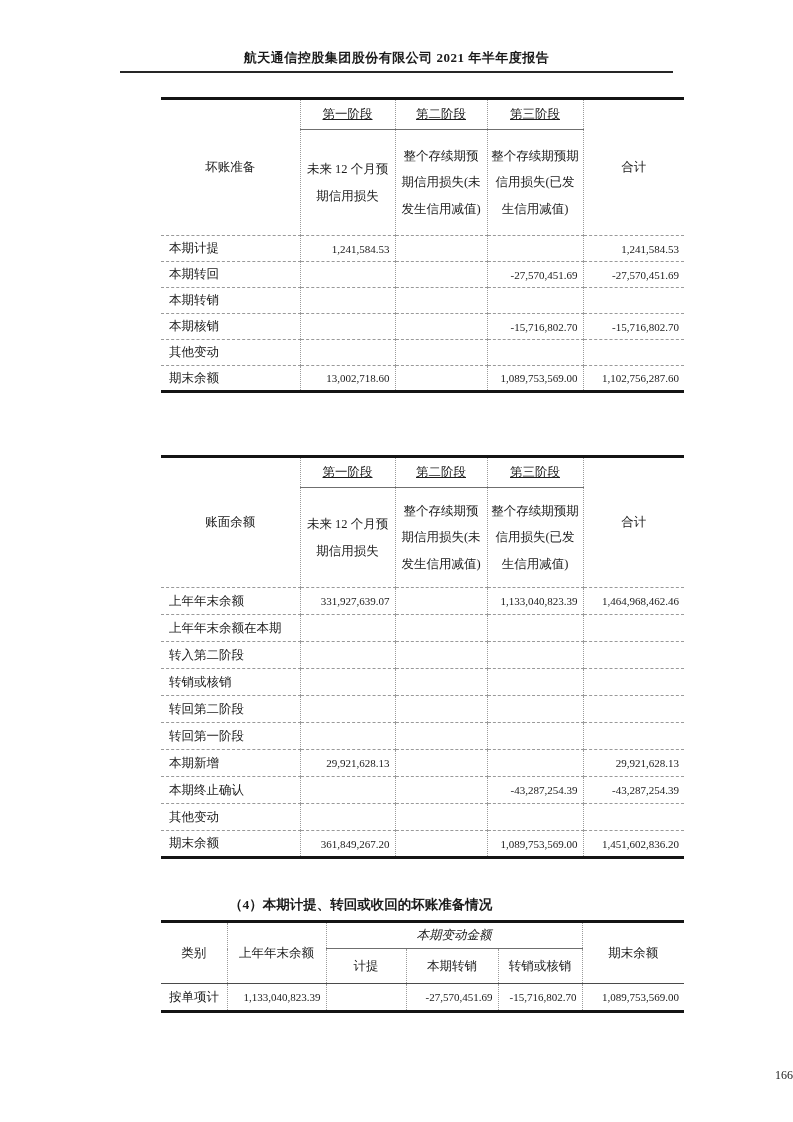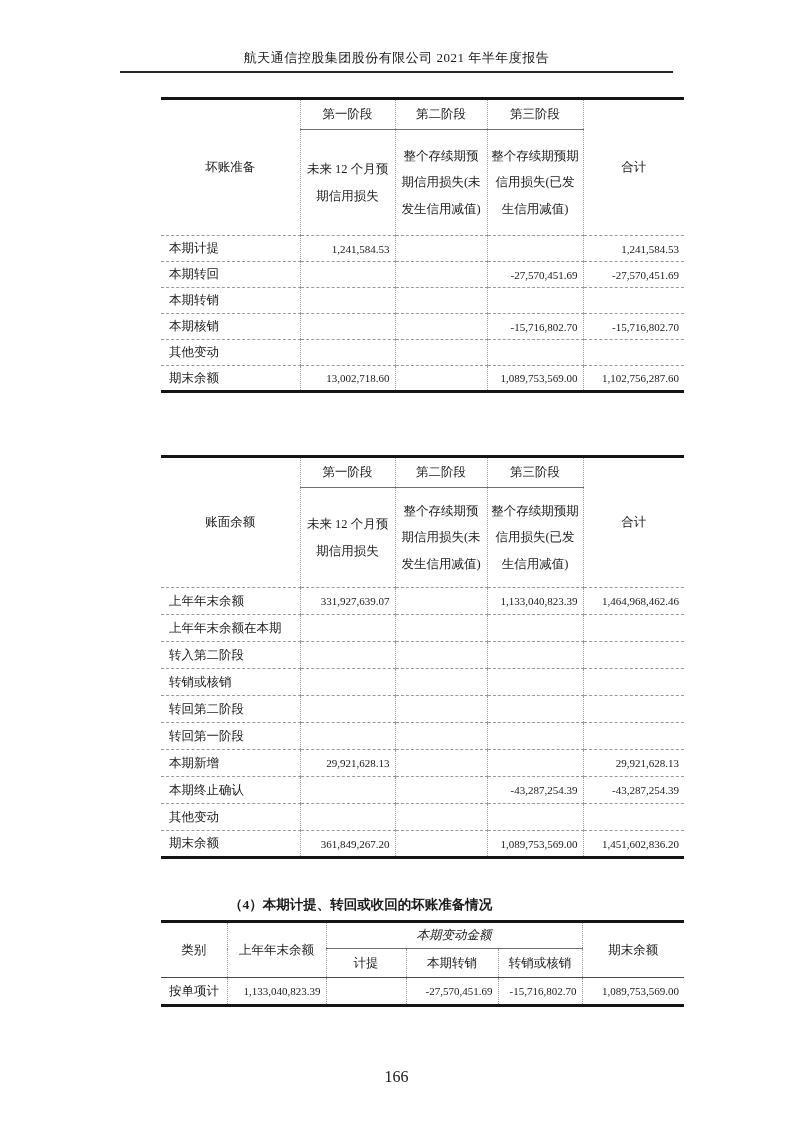--- a/index.html
+++ b/index.html
@@ -3,50 +3,50 @@
 <meta charset="utf-8">
 <style>
   * { margin:0; padding:0; box-sizing:border-box; }
   html,body { background:#ffffff; }
   .page {
     position:relative; width:793px; height:1122px; background:#ffffff;
     font-family:"Liberation Serif","DejaVu Serif",serif; color:#1a1a1a;
     overflow:hidden;
   }
   .hdr-title { position:absolute; top:49px; left:0; right:0; text-align:center;
-    font-size:13px; font-weight:normal; letter-spacing:0.5px; }
+    font-size:13px; font-weight:bold; letter-spacing:0.5px; }
   .hdr-rule { position:absolute; top:71px; left:120px; width:553px; height:0;
     border-top:2px solid #262626; }
   .sec-title2 { position:absolute; top:431px; left:205px; font-size:13.5px; }
   .sec-title3 { position:absolute; top:896px; left:205px; font-size:13.5px; font-weight:bold;margin-left:24px; }
-  .page-num { position:absolute; top:1068px; left:0; right:0; text-align:center; font-size:16px; }
+  .page-num { position:absolute; top:1068px; left:0; right:0; text-align:right; font-size:12px; }
 
   .tbl-wrap1 { position:absolute; top:97px;  left:161px; }
   .tbl-wrap2 { position:absolute; top:455px; left:161px; }
   .tbl-wrap3 { position:absolute; top:920px; left:161px; }
 
   table.rpt { border-collapse:collapse; table-layout:fixed; width:523px;
     border-top:3px solid #141414; border-bottom:3px solid #141414; font-size:12.5px; }
   .rpt td { border-left:1px dotted #9a9a9a; vertical-align:middle; overflow:hidden; }
   .rpt td.first { border-left:none; }
   .rpt .stage-row td { height:31px; text-align:center; }
-  .rpt td.stage { border-bottom:1px solid #6f6f6f; }
+  .rpt td.stage { border-bottom:1px solid #6f6f6f;text-decoration:underline; }
   .rpt .sub-row td { text-align:center; line-height:2.1; padding:2px 3px; }
   .t1 .sub-row td { height:106px; }
   .t2 .sub-row td { height:100px; }
   .rpt .body-row td { border-top:1px dashed #9a9a9a; }
   .t1 .body-row td { height:26px; }
   .t2 .body-row td { height:27px; }
   .rpt td.corner, .rpt td.total-h { text-align:center; }
   .rpt td.label { text-align:left; padding-left:8px; }
   .rpt td.num { text-align:right; padding-right:5px; font-size:11px; }
 
   .t3 .h1 td { height:27px; text-align:center; }
   .t3 td.span-h { border-bottom:1px solid #6f6f6f;font-style:italic; }
-  .t3 .h2 td { height:29px; text-align:center; }
+  .t3 .h2 td { height:35px; text-align:center; }
   .t3 .body-row td { border-top:1.5px solid #4a4a4a; height:28px;margin-top:18px; }
 </style>
 </head>
 <body>
 
 <div class="page">
 
   <div class="hdr-title">航天通信控股集团股份有限公司 2021 年半年度报告</div>
   <div class="hdr-rule"></div>
 

